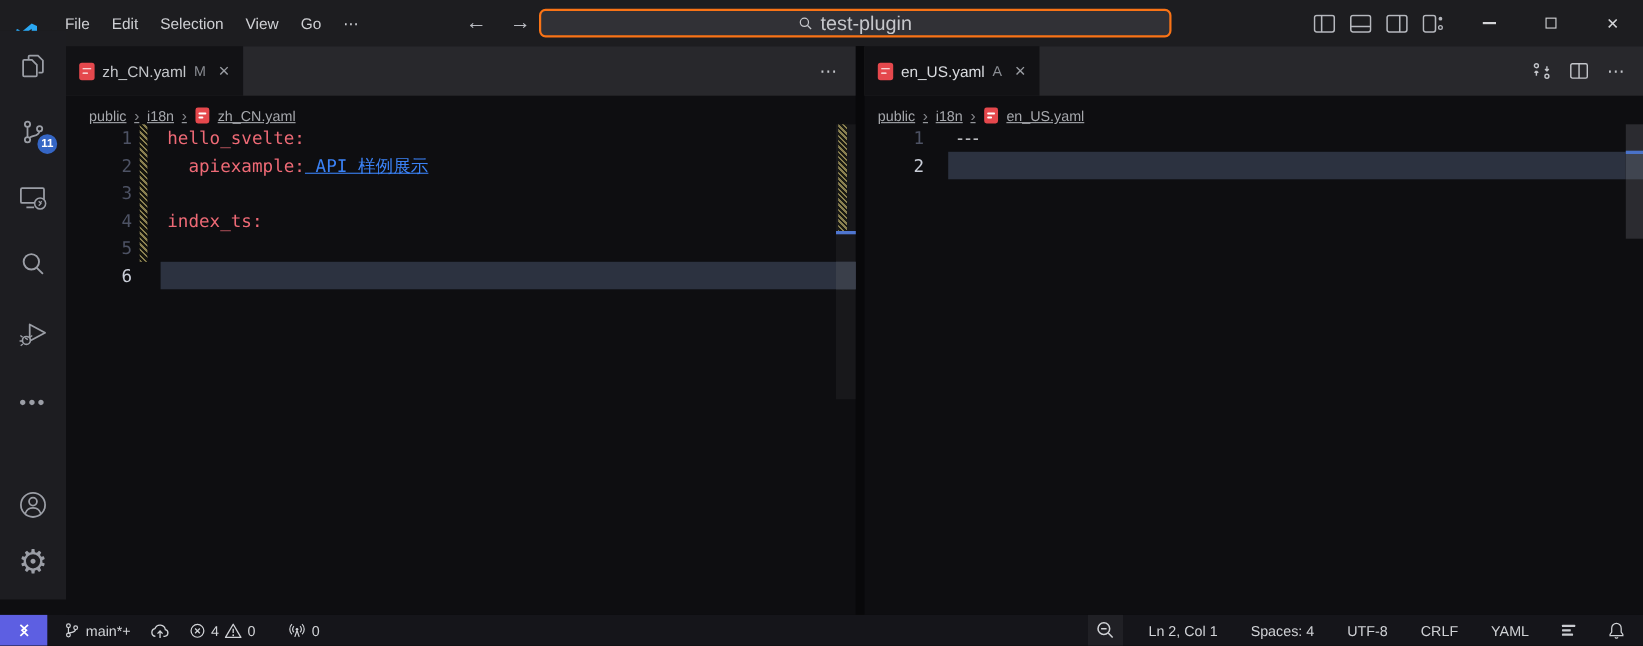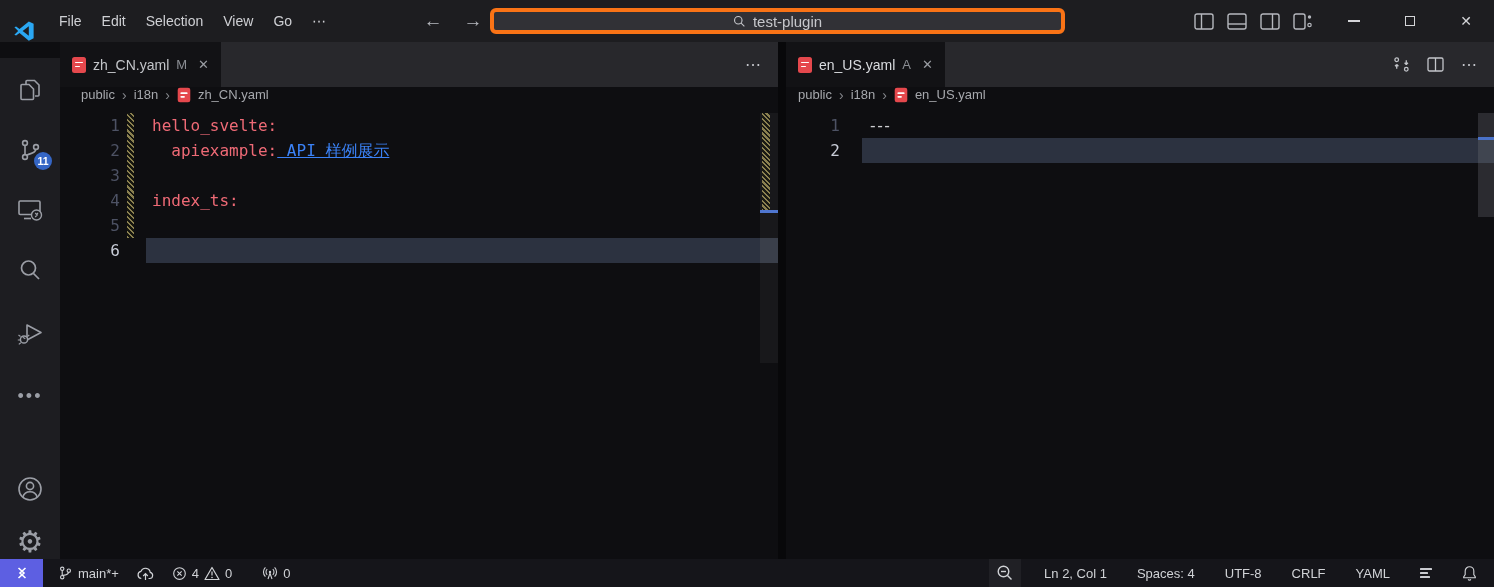--- a/index.html
+++ b/index.html
@@ -14,32 +14,32 @@
   
   .titlebar { position:absolute; left:0; top:0; width:1494px; height:42px;
     background:#1d1d20; display:flex; align-items:flex-end; }
   .logo { width:22px; height:22px; margin:0 14px 0 13px; }
   .menubar { display:flex; align-items:center; height:100%; }
   .menu-item { padding:0 10px; height:28px; line-height:28px; font-size:14px;
     color:#cfd0d4; border-radius:5px; cursor:default; }
   .nav-arrows { position:absolute; left:420px; top:0; height:42px; display:flex; align-items:center; gap:14px; }
   .nav-arrow { font-size:19px; color:#b9bbc1; width:26px; text-align:center; }
   .command-center { position:absolute; left:490px; top:8px; width:575px; height:26px;
-    background:#313136; border:4px solid #f97316; border-radius:6px;
+    background:#313136; border:2px solid #f97316; border-radius:6px;
     display:flex; align-items:center; justify-content:center; gap:7px;
-    color:#c6c7cb; font-size:15px; }
+    color:#c6c7cb; font-size:18px; }
   .layout-controls { position:absolute; left:1192px; top:0; height:42px; display:flex; align-items:center; gap:10px; }
   .layout-btn { width:23px; height:23px; display:flex; align-items:center; justify-content:center; }
   .window-controls { position:absolute; left:1326px; top:0; height:42px; display:flex; }
   .wc { width:56px; height:42px; display:flex; align-items:center; justify-content:center; color:#d4d5d8; font-size:14px; }
   .wc .min-glyph { width:12px; height:1.4px; background:#d4d5d8; }
   .wc .max-glyph { width:10px; height:10px; border:1.3px solid #d4d5d8; }
 
   
-  .activitybar { position:absolute; left:0; top:58px; width:60px; height:517px;
+  .activitybar { position:absolute; left:0; top:28px; width:60px; height:517px;
     background:#1d1d21; display:flex; flex-direction:column; align-items:center; }
   .ab-item { width:60px; height:52px; display:flex; align-items:center; justify-content:center;
     color:#9b9ea6; position:relative; margin-top:8px; }
   .ab-item.gear-glyph { font-size:30px; font-family:"DejaVu Sans", sans-serif; }
   .ab-spacer { flex:1; }
   .ab-badge { position:absolute; right:8px; bottom:6px; min-width:18px; height:18px; border-radius:9px;
     background:#3566c5; color:#ffffff; font-size:10.5px; font-weight:bold;
     display:flex; align-items:center; justify-content:center; padding:0 3px; }
   .ab-dots { font-size:18px; letter-spacing:2px; color:#9b9ea6; }
 
@@ -56,22 +56,22 @@
   .tab-badge { font-size:13px; color:#8a8d93; }
   .tab-close { font-size:13px; color:#9a9da3; margin-left:4px; }
   .tab-actions { position:absolute; right:0; top:0; height:45px; display:flex; align-items:center; gap:17px; padding:0 16px; color:#c3c5ca; }
   .more-dots { font-size:16px; letter-spacing:1px; }
 
   .yaml-icon { width:14px; height:16px; background:#e5484d; border-radius:2.5px; position:relative; flex:0 0 auto; }
   .yaml-icon i { position:absolute; left:3px; height:1.8px; background:#ffffff; border-radius:1px; }
   .yaml-icon i:nth-child(1) { top:5px; width:8px; }
   .yaml-icon i:nth-child(2) { top:9px; width:5px; }
 
-  .breadcrumbs { height:26px; display:flex; align-items:flex-start; gap:7px; padding-left:21px;
-    font-size:13px; color:#a6a8ad; }
+  .breadcrumbs { height:26px; display:flex; align-items:flex-end; gap:7px; padding-left:21px;
+    font-size:13px; color:#a6a8ad;text-decoration:underline; }
   .crumb-sep { color:#84868b; font-size:14px; }
   .breadcrumbs .yaml-icon { transform:scale(.9); }
 
   
   .code { position:relative; width:100%; height:446px;
     font-family:"DejaVu Sans Mono", monospace; font-size:16px; }
   .cline { position:relative; height:25px; line-height:25px; display:flex; white-space:pre; z-index:2; }
   .ln { width:60px; text-align:right; color:#4d5264; flex:0 0 auto; }
   .egroup.right .ln { width:54px; }
   .ln.active { color:#c9cdd8; }

